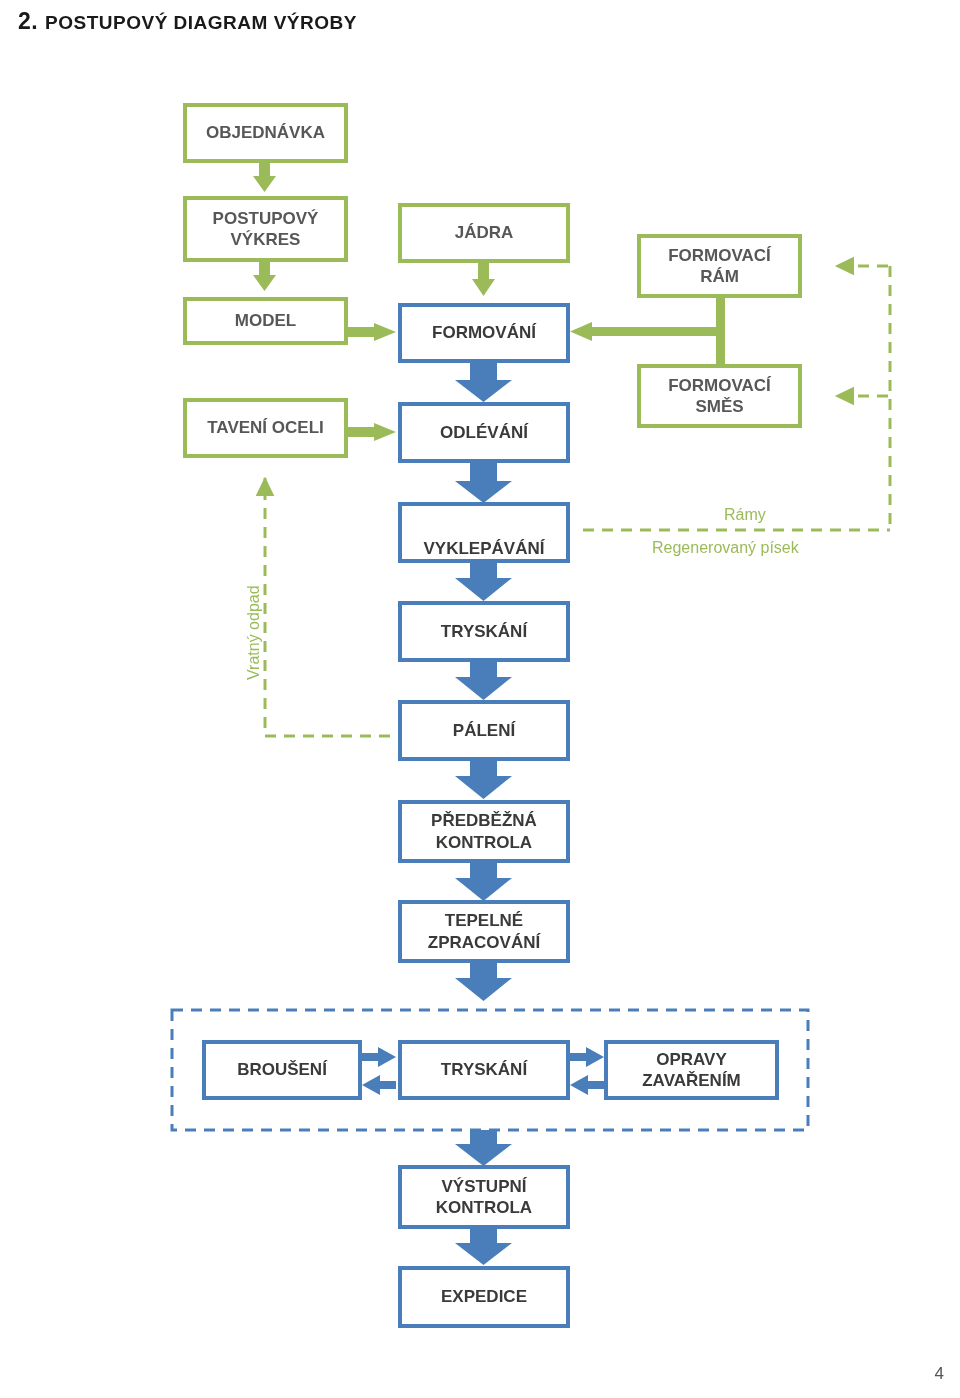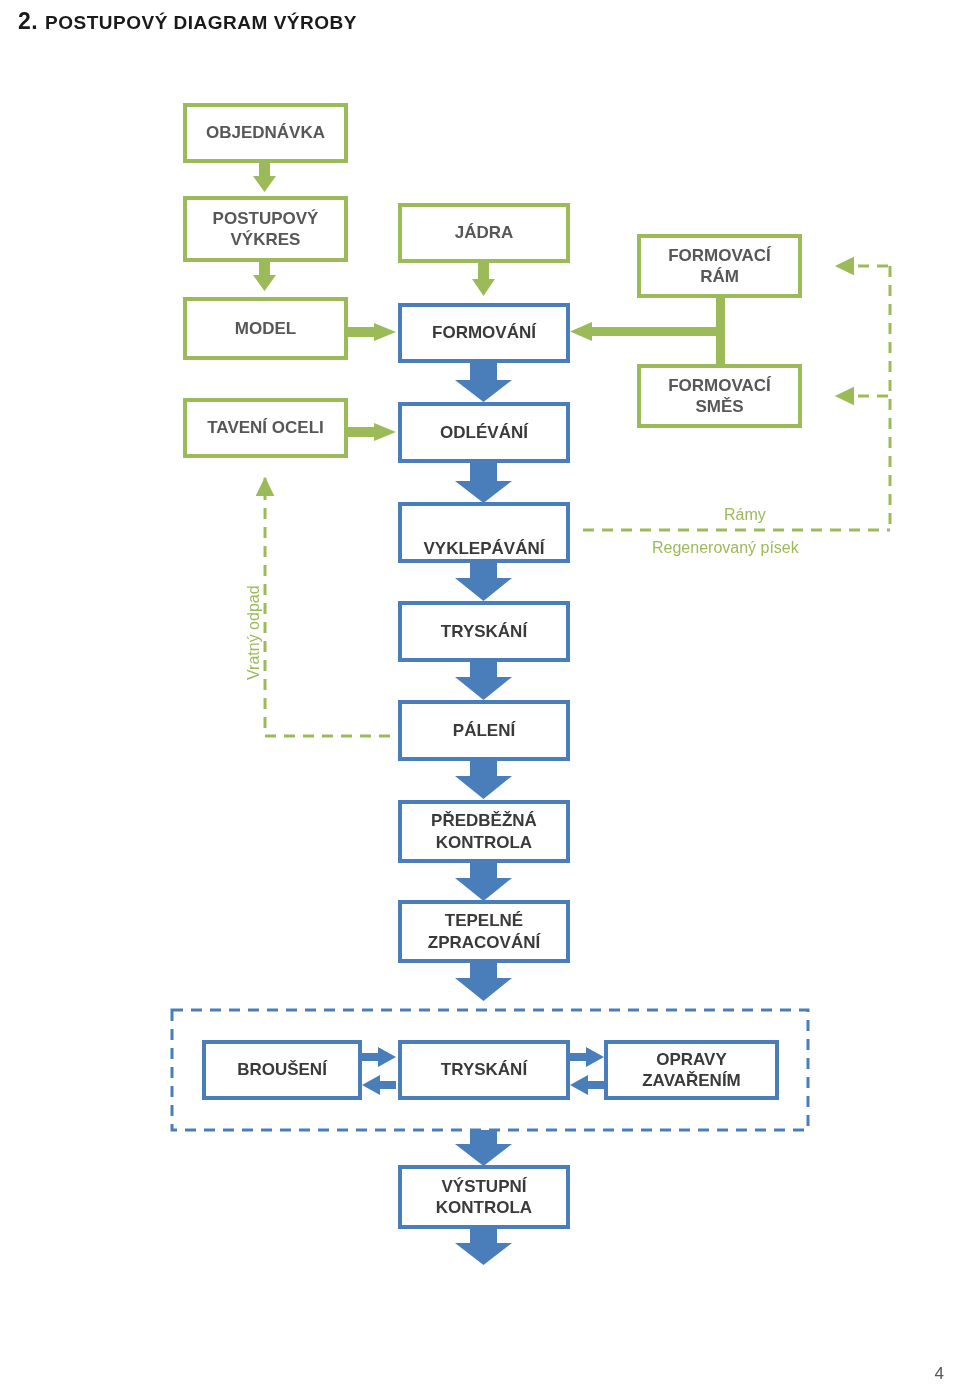--- a/index.html
+++ b/index.html
@@ -220,21 +220,21 @@
   </svg>
 
   <div class="box green" style="left:183px; top:103px; width:165px; height:60px;">
     <span class="lbl">OBJEDNÁVKA</span>
   </div>
 
   <div class="box green" style="left:183px; top:196px; width:165px; height:66px;">
     <span class="lbl">POSTUPOVÝ<br>VÝKRES</span>
   </div>
 
-  <div class="box green" style="left:183px; top:297px; width:165px; height:63px;">
+  <div class="box green" style="left:183px; top:297px; width:165px; height:48px;">
     <span class="lbl">MODEL</span>
   </div>
 
   <div class="box green" style="left:183px; top:398px; width:165px; height:60px;">
     <span class="lbl">TAVENÍ OCELI</span>
   </div>
 
   <div class="box green" style="left:398px; top:203px; width:172px; height:60px;">
     <span class="lbl">JÁDRA</span>
   </div>
@@ -284,20 +284,23 @@
   </div>
 
   <div class="box blue" style="left:604px; top:1040px; width:175px; height:60px;">
     <span class="lbl">OPRAVY<br>ZAVAŘENÍM</span>
   </div>
 
   <div class="box blue" style="left:398px; top:1165px; width:172px; height:64px;">
     <span class="lbl">VÝSTUPNÍ<br>KONTROLA</span>
   </div>
 
+  <div class="box blue" style="left:398px; top:1266px; width:172px; height:62px;">
+    <span class="lbl">EXPEDICE</span>
+  </div>
 
   <div class="flabel vert" style="left:245px; top:680px;">Vratný odpad</div>
 
   <div class="flabel" style="left:724px; top:506px;">Rámy</div>
 
   <div class="flabel" style="left:652px; top:539px;">Regenerovaný písek</div>
 
   <div class="page-num">4</div>
 
 </div>

